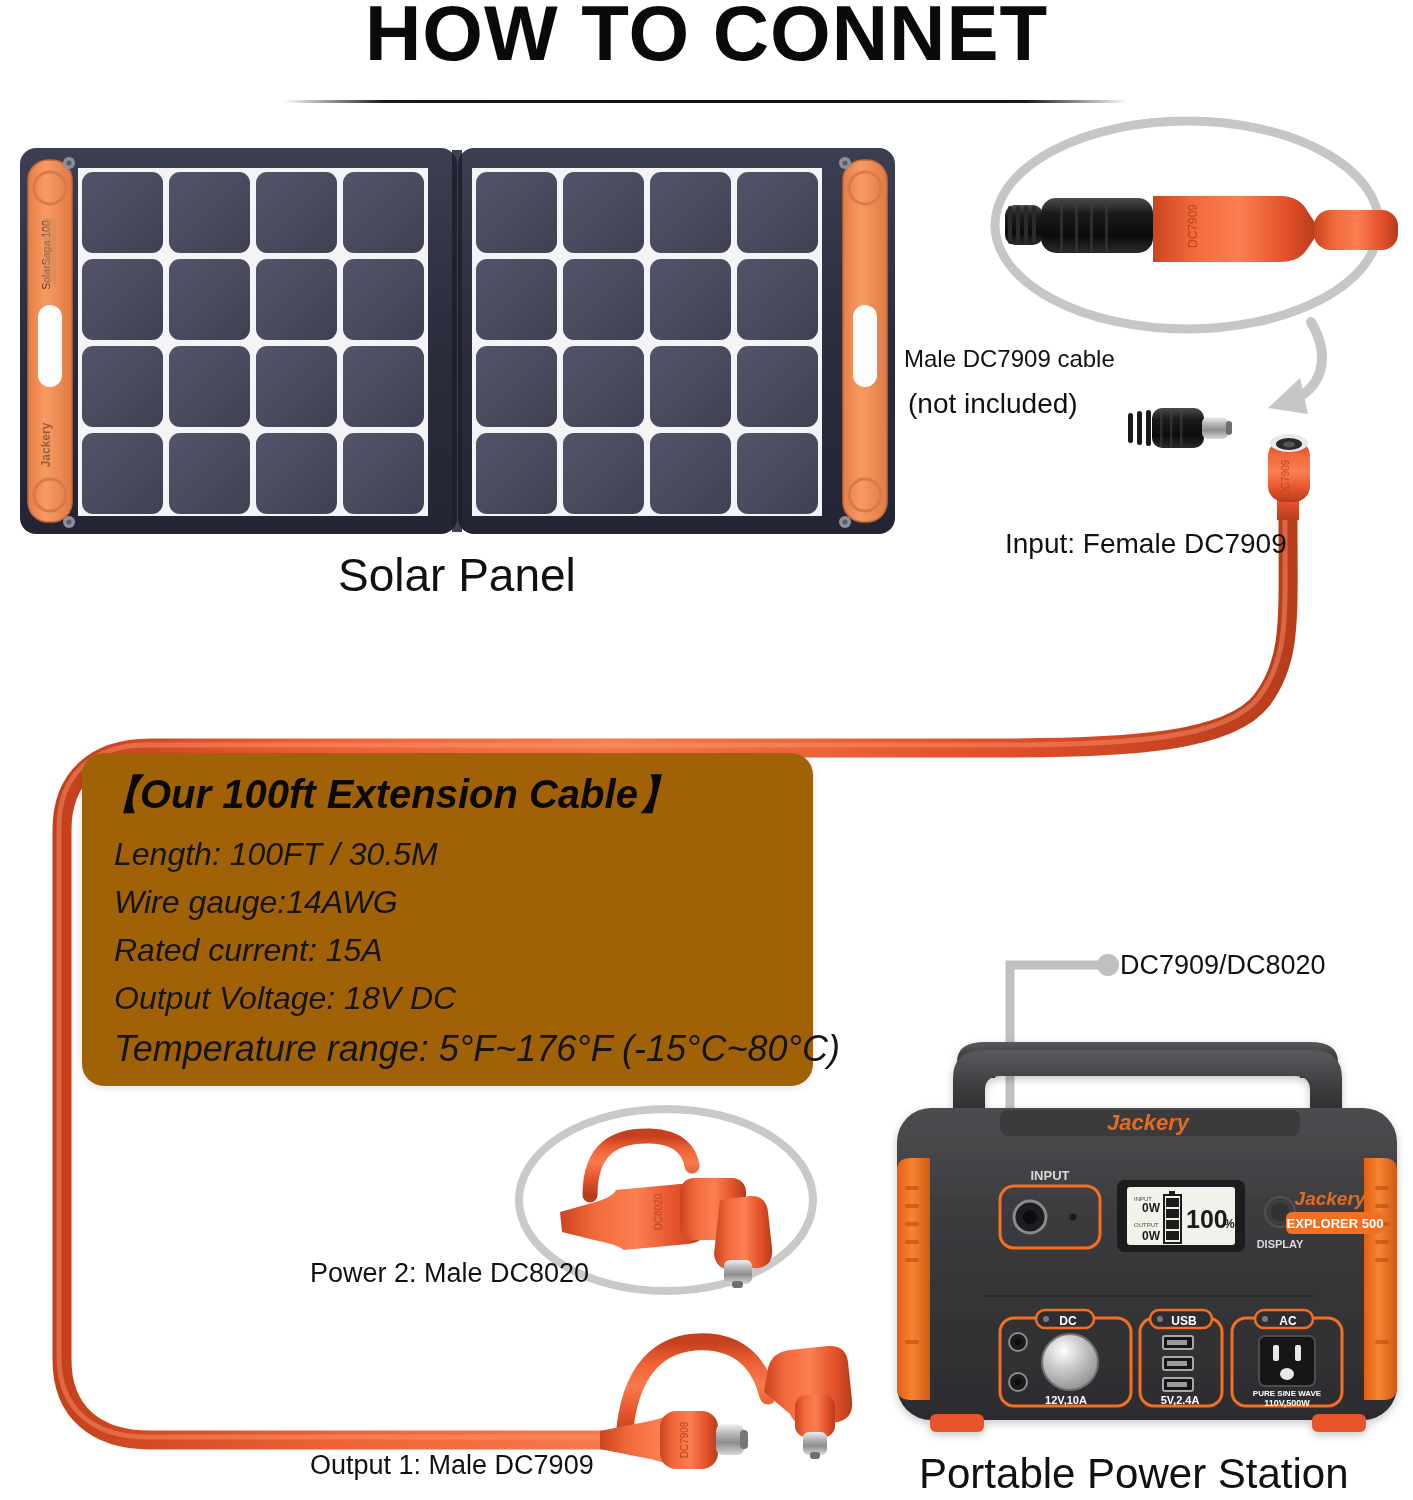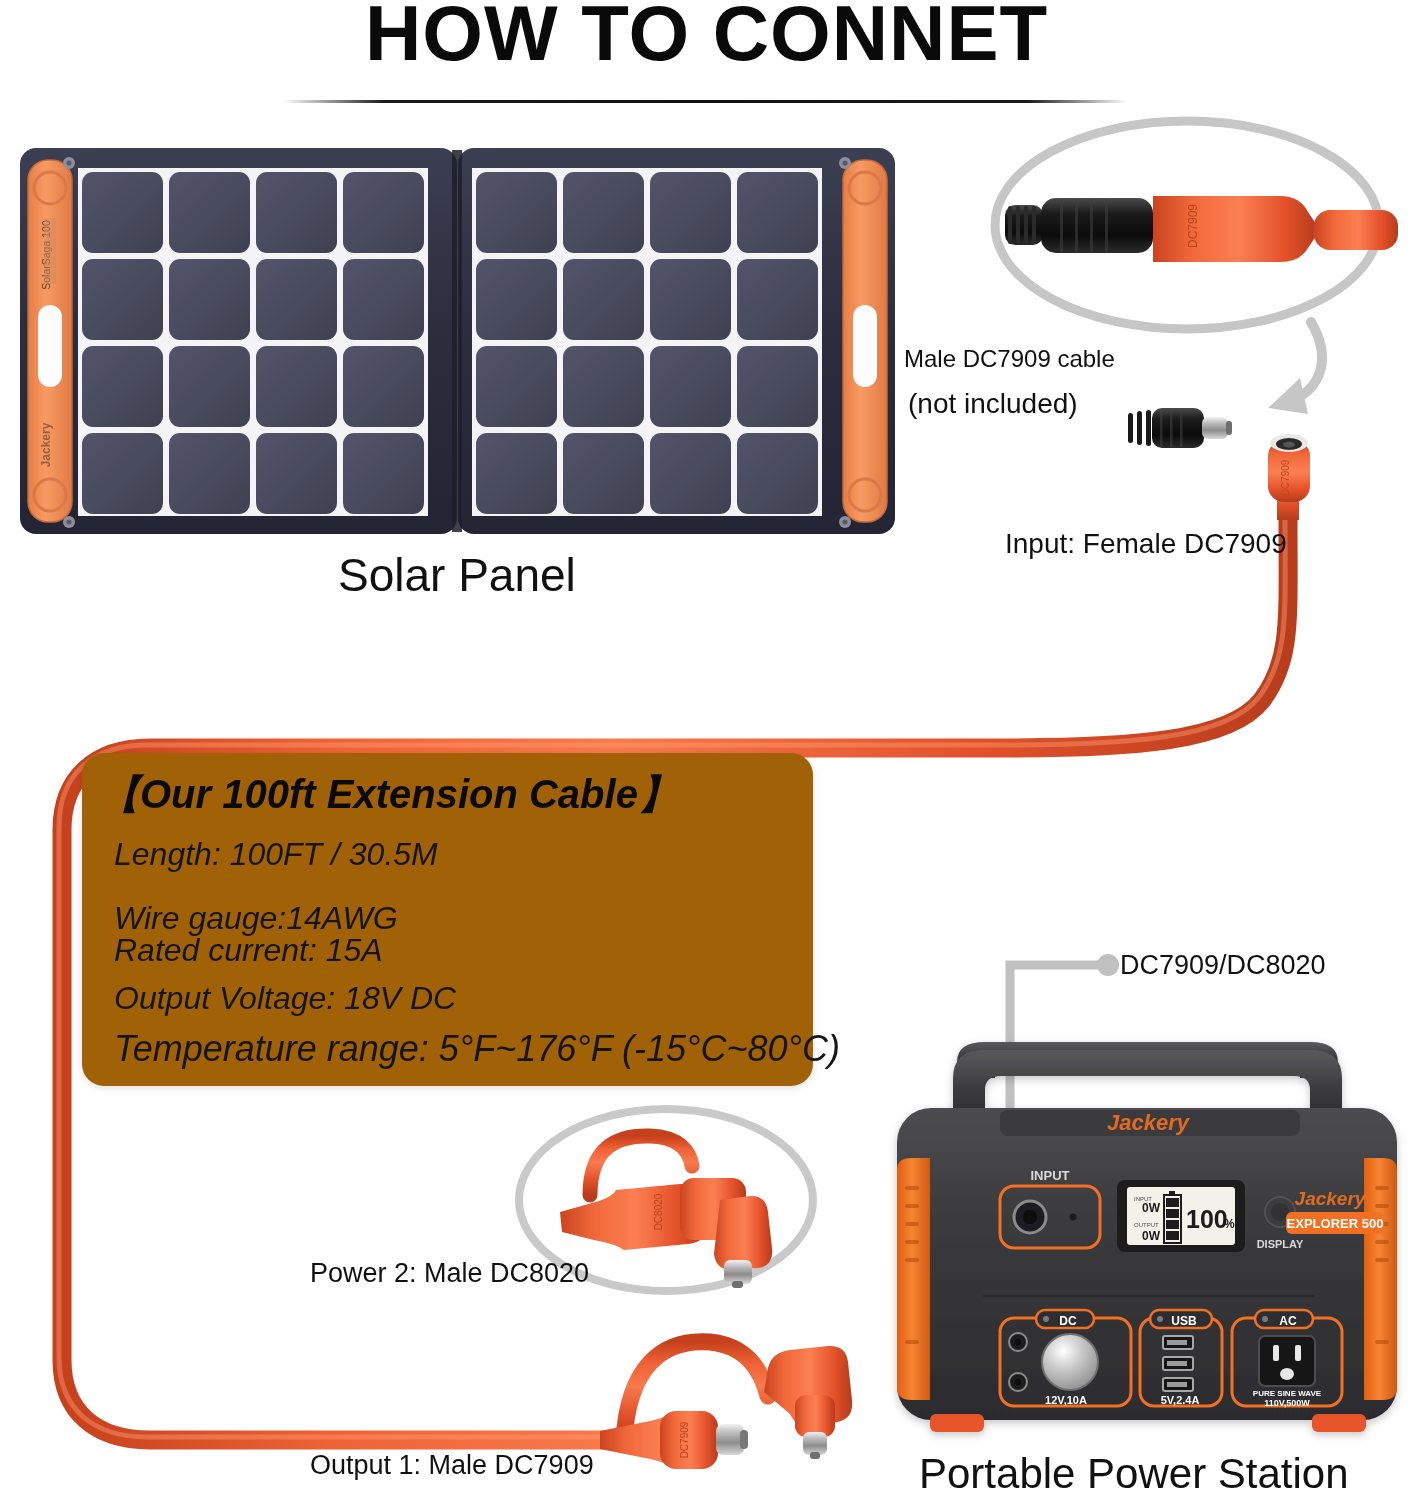--- a/index.html
+++ b/index.html
@@ -42,21 +42,21 @@
   }
   #spec-title{
     position:absolute;left:18px;top:14px;
     font-size:40px;font-weight:700;font-style:italic;letter-spacing:0px;
     color:#0a0a0a;white-space:nowrap;
   }
   .spec-line{
     position:absolute;left:32px;font-size:32px;font-style:italic;color:#151515;white-space:nowrap;
   }
   #spec-line-0{top:83px;}
-  #spec-line-1{top:131px;margin-top:16px;}
+  #spec-line-1{top:131px;}
   #spec-line-2{top:179px;}
   #spec-line-3{top:227px;}
   #spec-line-4{top:275px;font-size:36px;}
 </style>
 </head>
 <body>
 
 <svg class="scene" viewBox="0 0 1413 1500">
   <defs>
 

